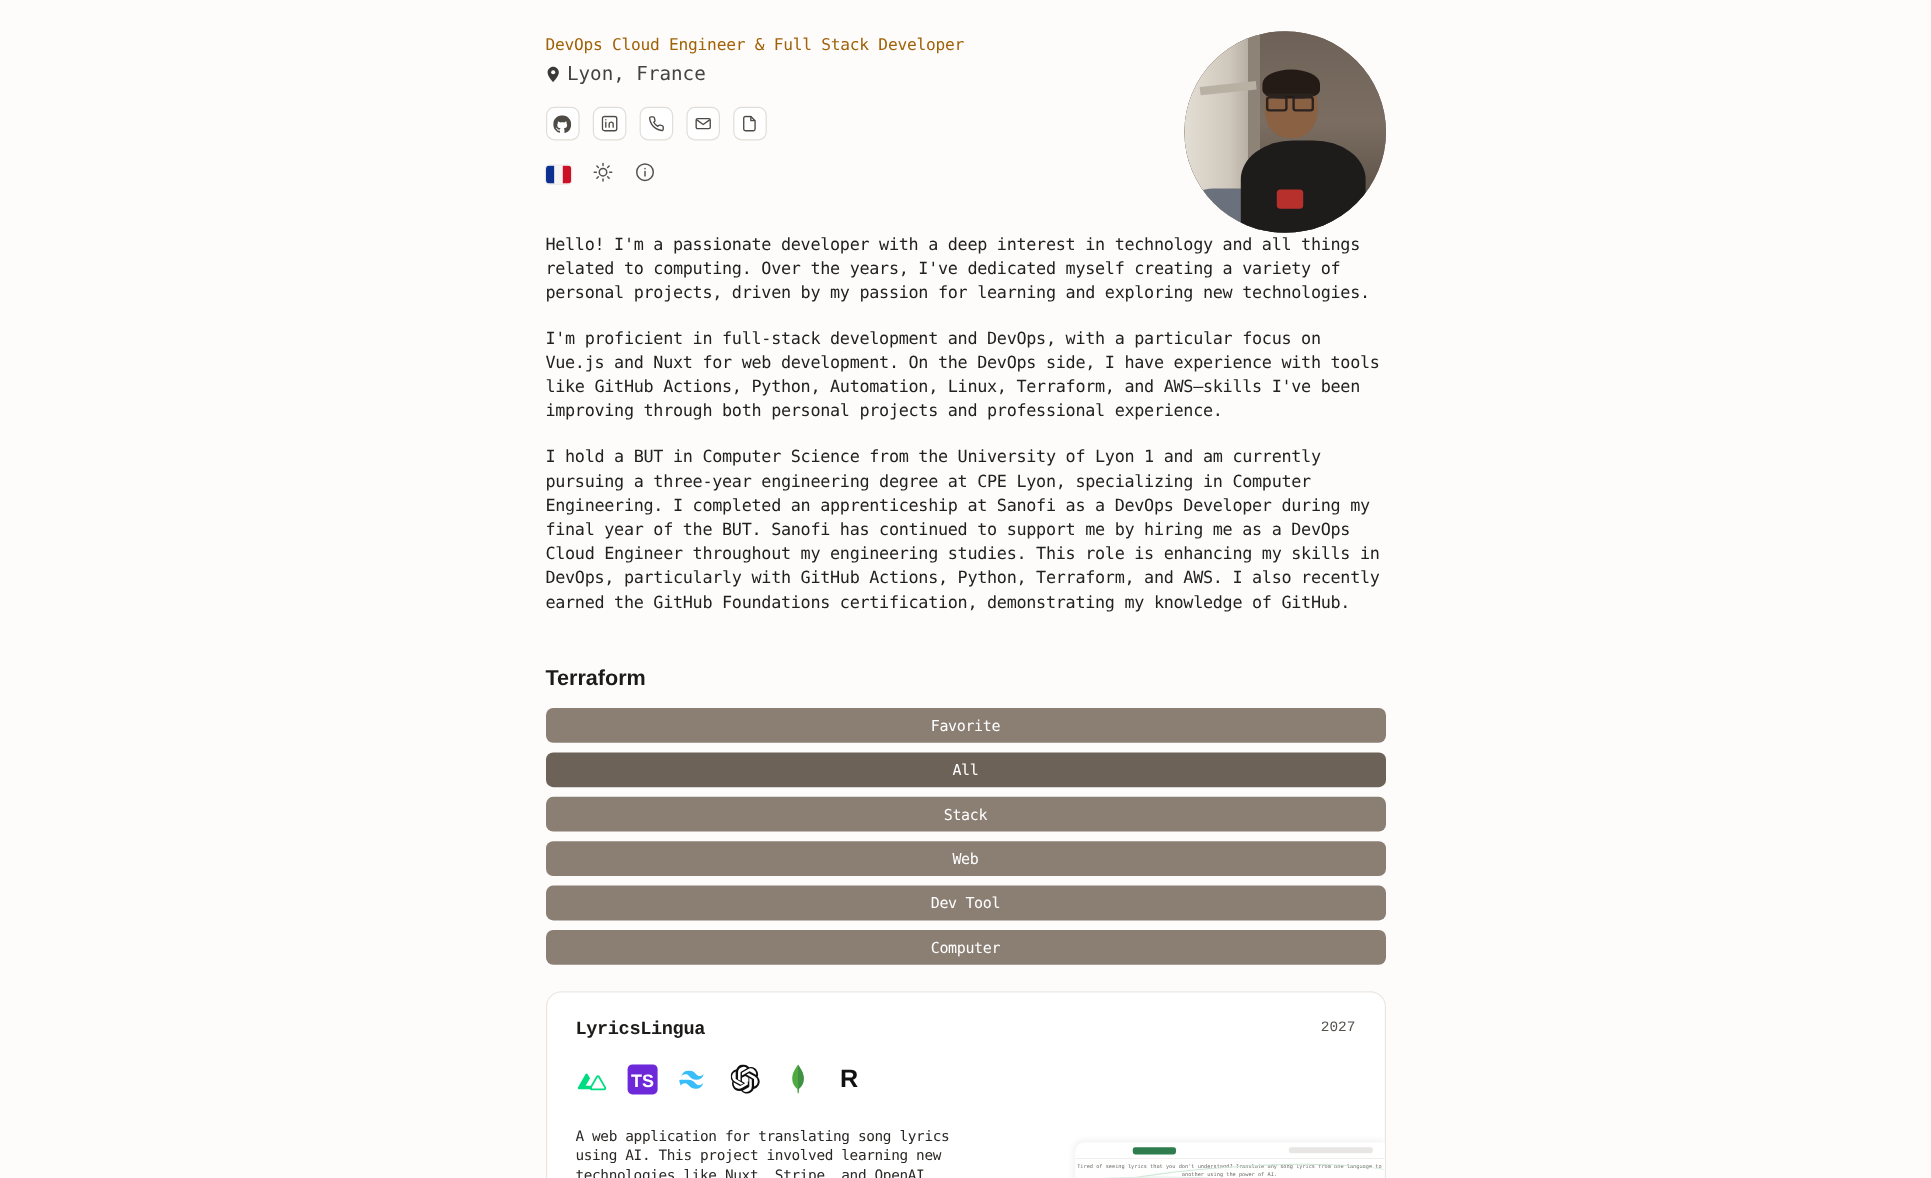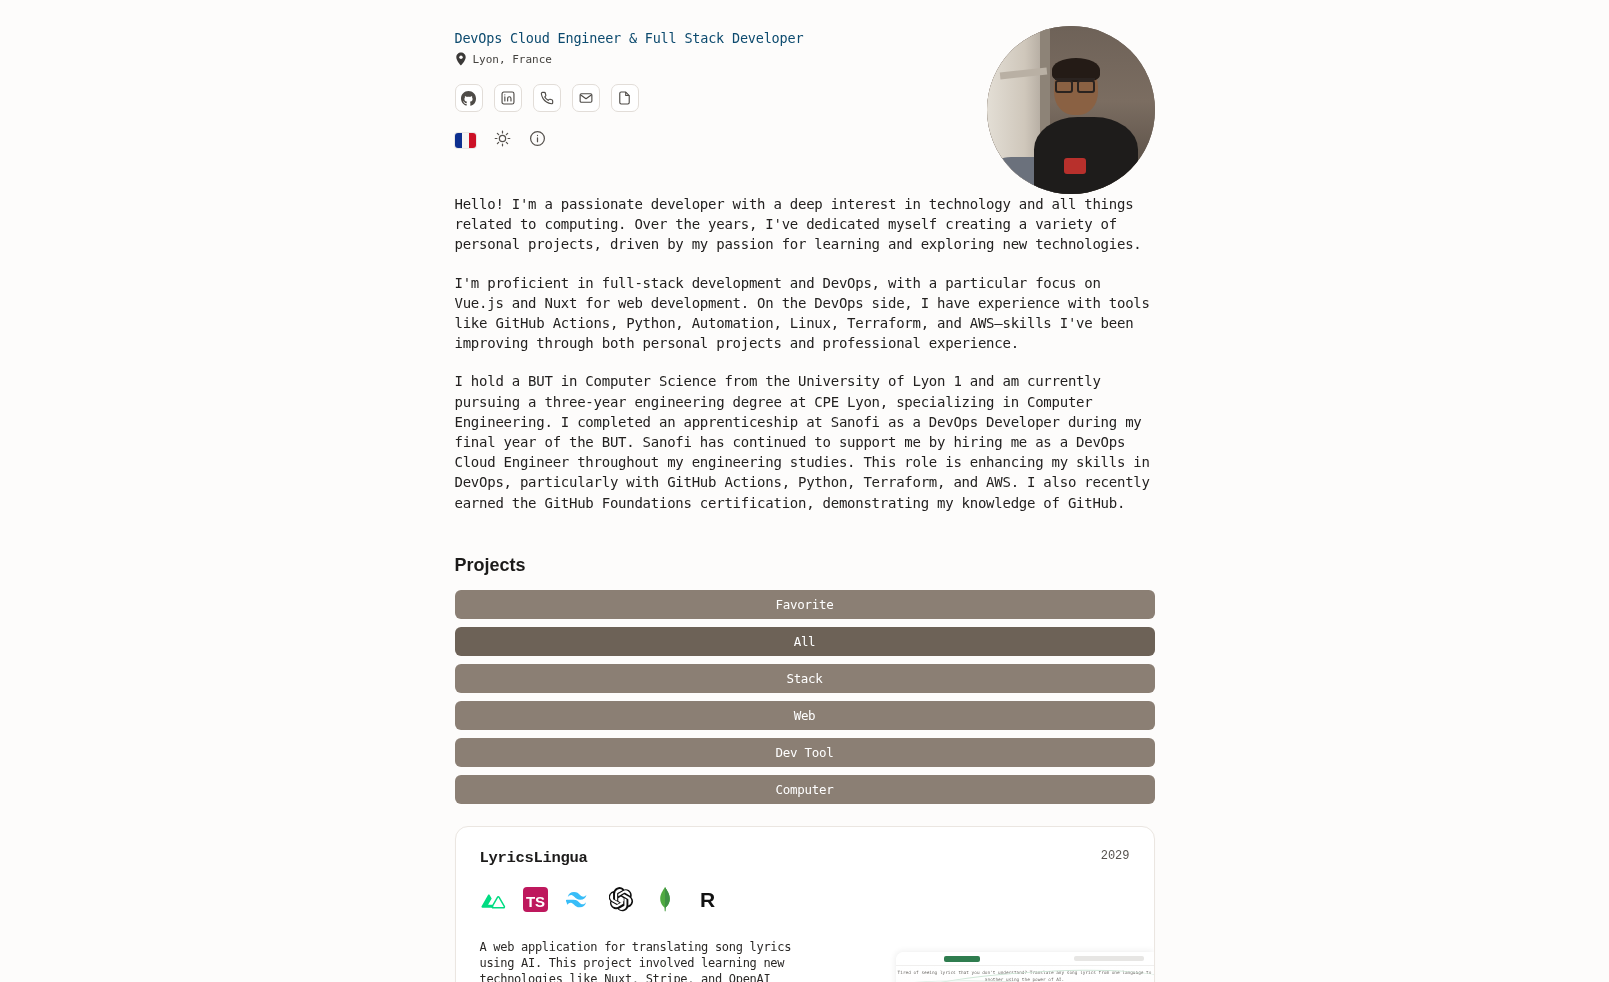--- a/index.html
+++ b/index.html
@@ -27,22 +27,22 @@
   
   .header { display: flex; justify-content: space-between; align-items: flex-start; }
   .header-left { padding-top: 4px; }
   .name {
     font-family: "Liberation Sans", sans-serif;
     font-size: 24px;
     font-weight: bold;
     letter-spacing: -0.2px;
     margin: 0 0 10px 0;
   }
-  .subtitle { font-size: 13.5px; color: #0c4a6e; letter-spacing: -0.2px; }
-  .location { font-size: 11px; color: #44423f; margin-top: 6px; display: flex; align-items: center; gap: 6px; }
+  .subtitle { font-size: 13.5px; color: #a16207; letter-spacing: -0.2px; }
+  .location { font-size: 16px; color: #44423f; margin-top: 6px; display: flex; align-items: center; gap: 6px; }
   .location svg { display: block; }
 
   .icon-row { display: flex; gap: 11px; margin-top: 18px; }
   .icon-btn {
     width: 28px; height: 28px;
     border: 1px solid #e2ddd8;
     border-radius: 7px;
     background: #fff;
     display: flex; align-items: center; justify-content: center;
     cursor: pointer;
@@ -164,21 +164,21 @@
     box-shadow: 0 1px 2px rgba(0,0,0,0.02);
   }
   .card-head { display: flex; justify-content: space-between; align-items: flex-start; font-family: Liberation Mono, monospace; }
   .card-title { font-size: 15.5px; font-weight: bold; letter-spacing: -0.3px; }
   .card-year { font-size: 12px; color: #55514d; }
 
   .tech-row { display: flex; align-items: center; gap: 17px; margin-top: 20px; }
   .tech { width: 26px; height: 26px; display: flex; align-items: center; justify-content: center; }
   .tech svg { display: block; }
   .ts-badge {
-    width: 25px; height: 25px; border-radius: 4px; background: #be185d;
+    width: 25px; height: 25px; border-radius: 4px; background: #6d28d9;
     color: #fff; font-family: "Liberation Sans", sans-serif; font-weight: bold;
     font-size: 15px; display: flex; align-items: flex-end; justify-content: center;
     line-height: 1.35;
   }
   .r-badge {
     font-family: "Liberation Sans", sans-serif; font-weight: bold; font-size: 21px; color: #111;
   }
 
   .card-body { display: flex; gap: 10px; margin-top: 26px; }
   .card-desc {
@@ -326,35 +326,35 @@
         <span class="head"></span>
         <span class="hair"></span>
         <span class="glasses"></span>
       </div>
     </div>
 
     <p class="para">Hello! I'm a passionate developer with a deep interest in technology and all things related to computing. Over the years, I've dedicated myself creating a variety of personal projects, driven by my passion for learning and exploring new technologies.</p>
     <p class="para">I'm proficient in full-stack development and DevOps, with a particular focus on Vue.js and Nuxt for web development. On the DevOps side, I have experience with tools like GitHub Actions, Python, Automation, Linux, Terraform, and AWS—skills I've been improving through both personal projects and professional experience.</p>
     <p class="para">I hold a BUT in Computer Science from the University of Lyon 1 and am currently pursuing a three-year engineering degree at CPE Lyon, specializing in Computer Engineering. I completed an apprenticeship at Sanofi as a DevOps Developer during my final year of the BUT. Sanofi has continued to support me by hiring me as a DevOps Cloud Engineer throughout my engineering studies. This role is enhancing my skills in DevOps, particularly with GitHub Actions, Python, Terraform, and AWS. I also recently earned the GitHub Foundations certification, demonstrating my knowledge of GitHub.</p>
 
-    <h2 class="section-title">Projects</h2>
+    <h2 class="section-title">Terraform</h2>
 
     <div class="filters">
       <button class="chip">Favorite</button>
       <button class="chip active">All</button>
       <button class="chip">Stack</button>
       <button class="chip">Web</button>
       <button class="chip">Dev Tool</button>
       <button class="chip">Computer</button>
     </div>
 
     <div class="card">
       <div class="card-head">
         <div class="card-title">LyricsLingua</div>
-        <div class="card-year">2029</div>
+        <div class="card-year">2027</div>
       </div>
 
       <div class="tech-row">
         <span class="tech">
           <svg width="26" height="20" viewBox="0 0 28 20">
             <path d="M11.2 18.4H2.6c-.8 0-1.3-.9-.9-1.6L8.6 4.6c.4-.7 1.4-.7 1.8 0l2.2 3.8-3.9 6.8h4.6l1.2 2.1c-.3.7-.9 1.1-1.6 1.1h-1.7z" fill="#00DC82"></path>
             <path d="M16.7 18.4h8.6c.8 0 1.3-.9.9-1.6l-5.6-9.7c-.4-.7-1.4-.7-1.8 0l-5.6 9.7c-.4.7.1 1.6.9 1.6h2.6z" fill="none" stroke="#00DC82" stroke-width="1.6"></path>
           </svg>
         </span>
         <span class="tech">

